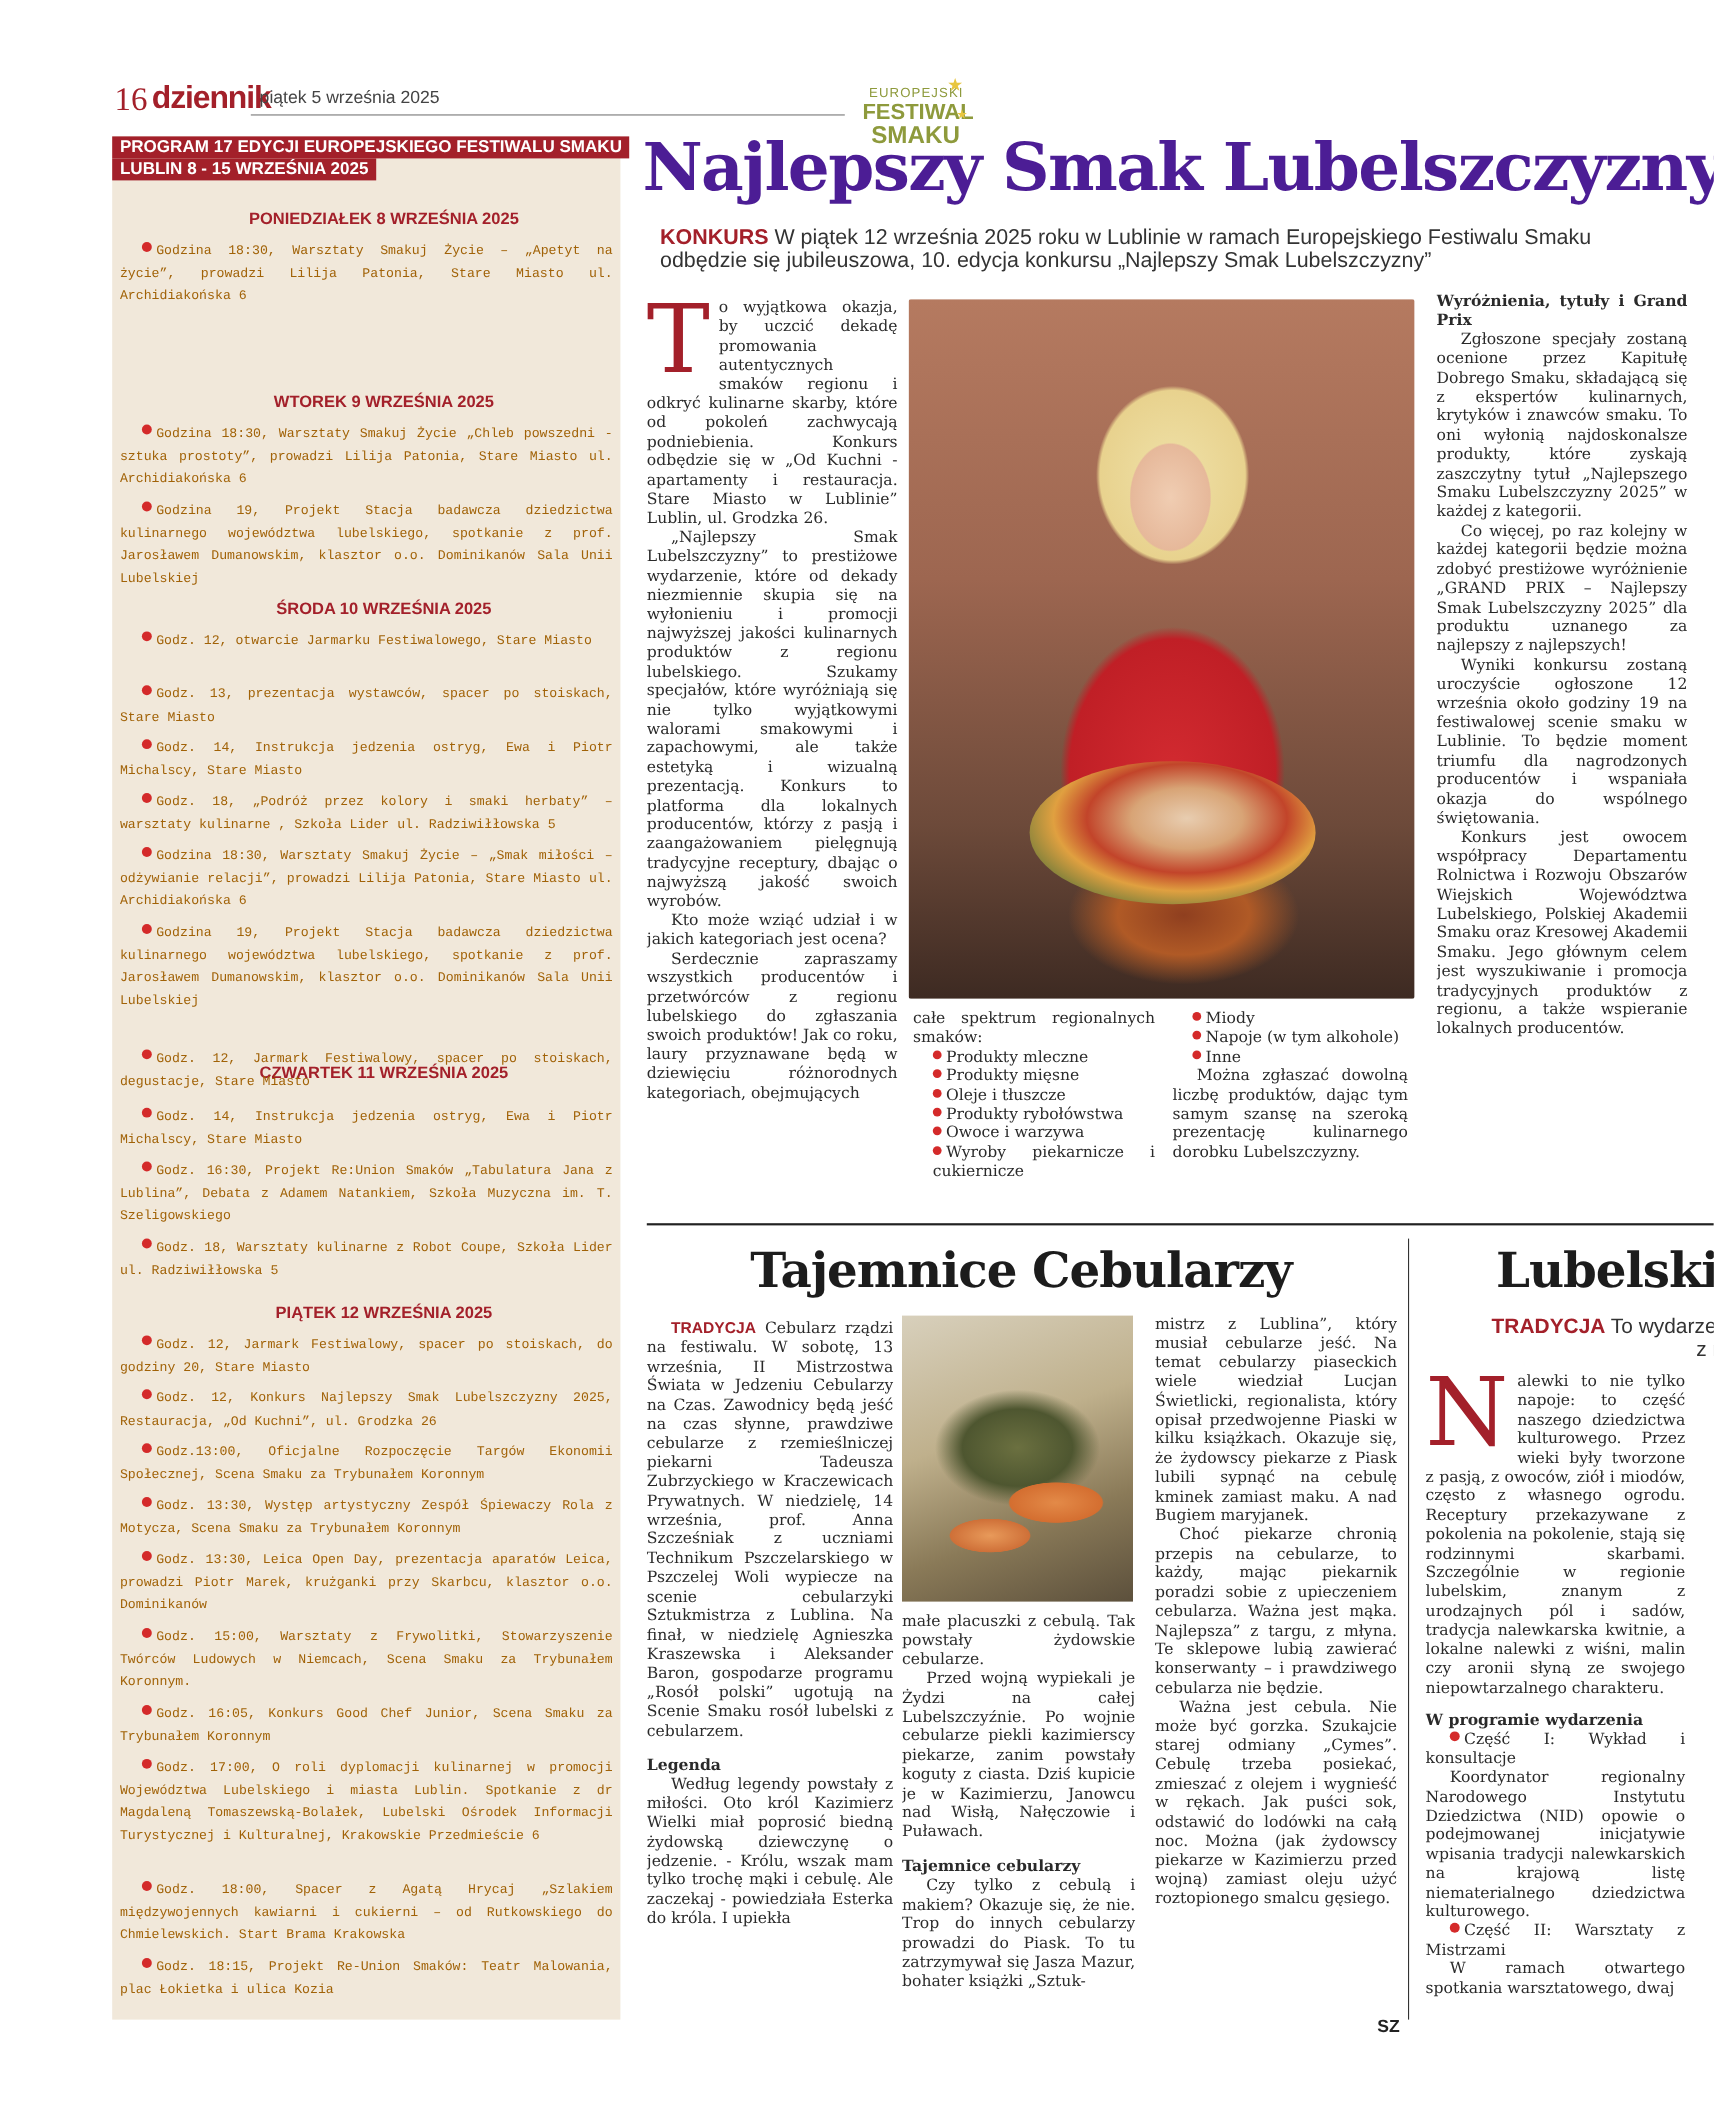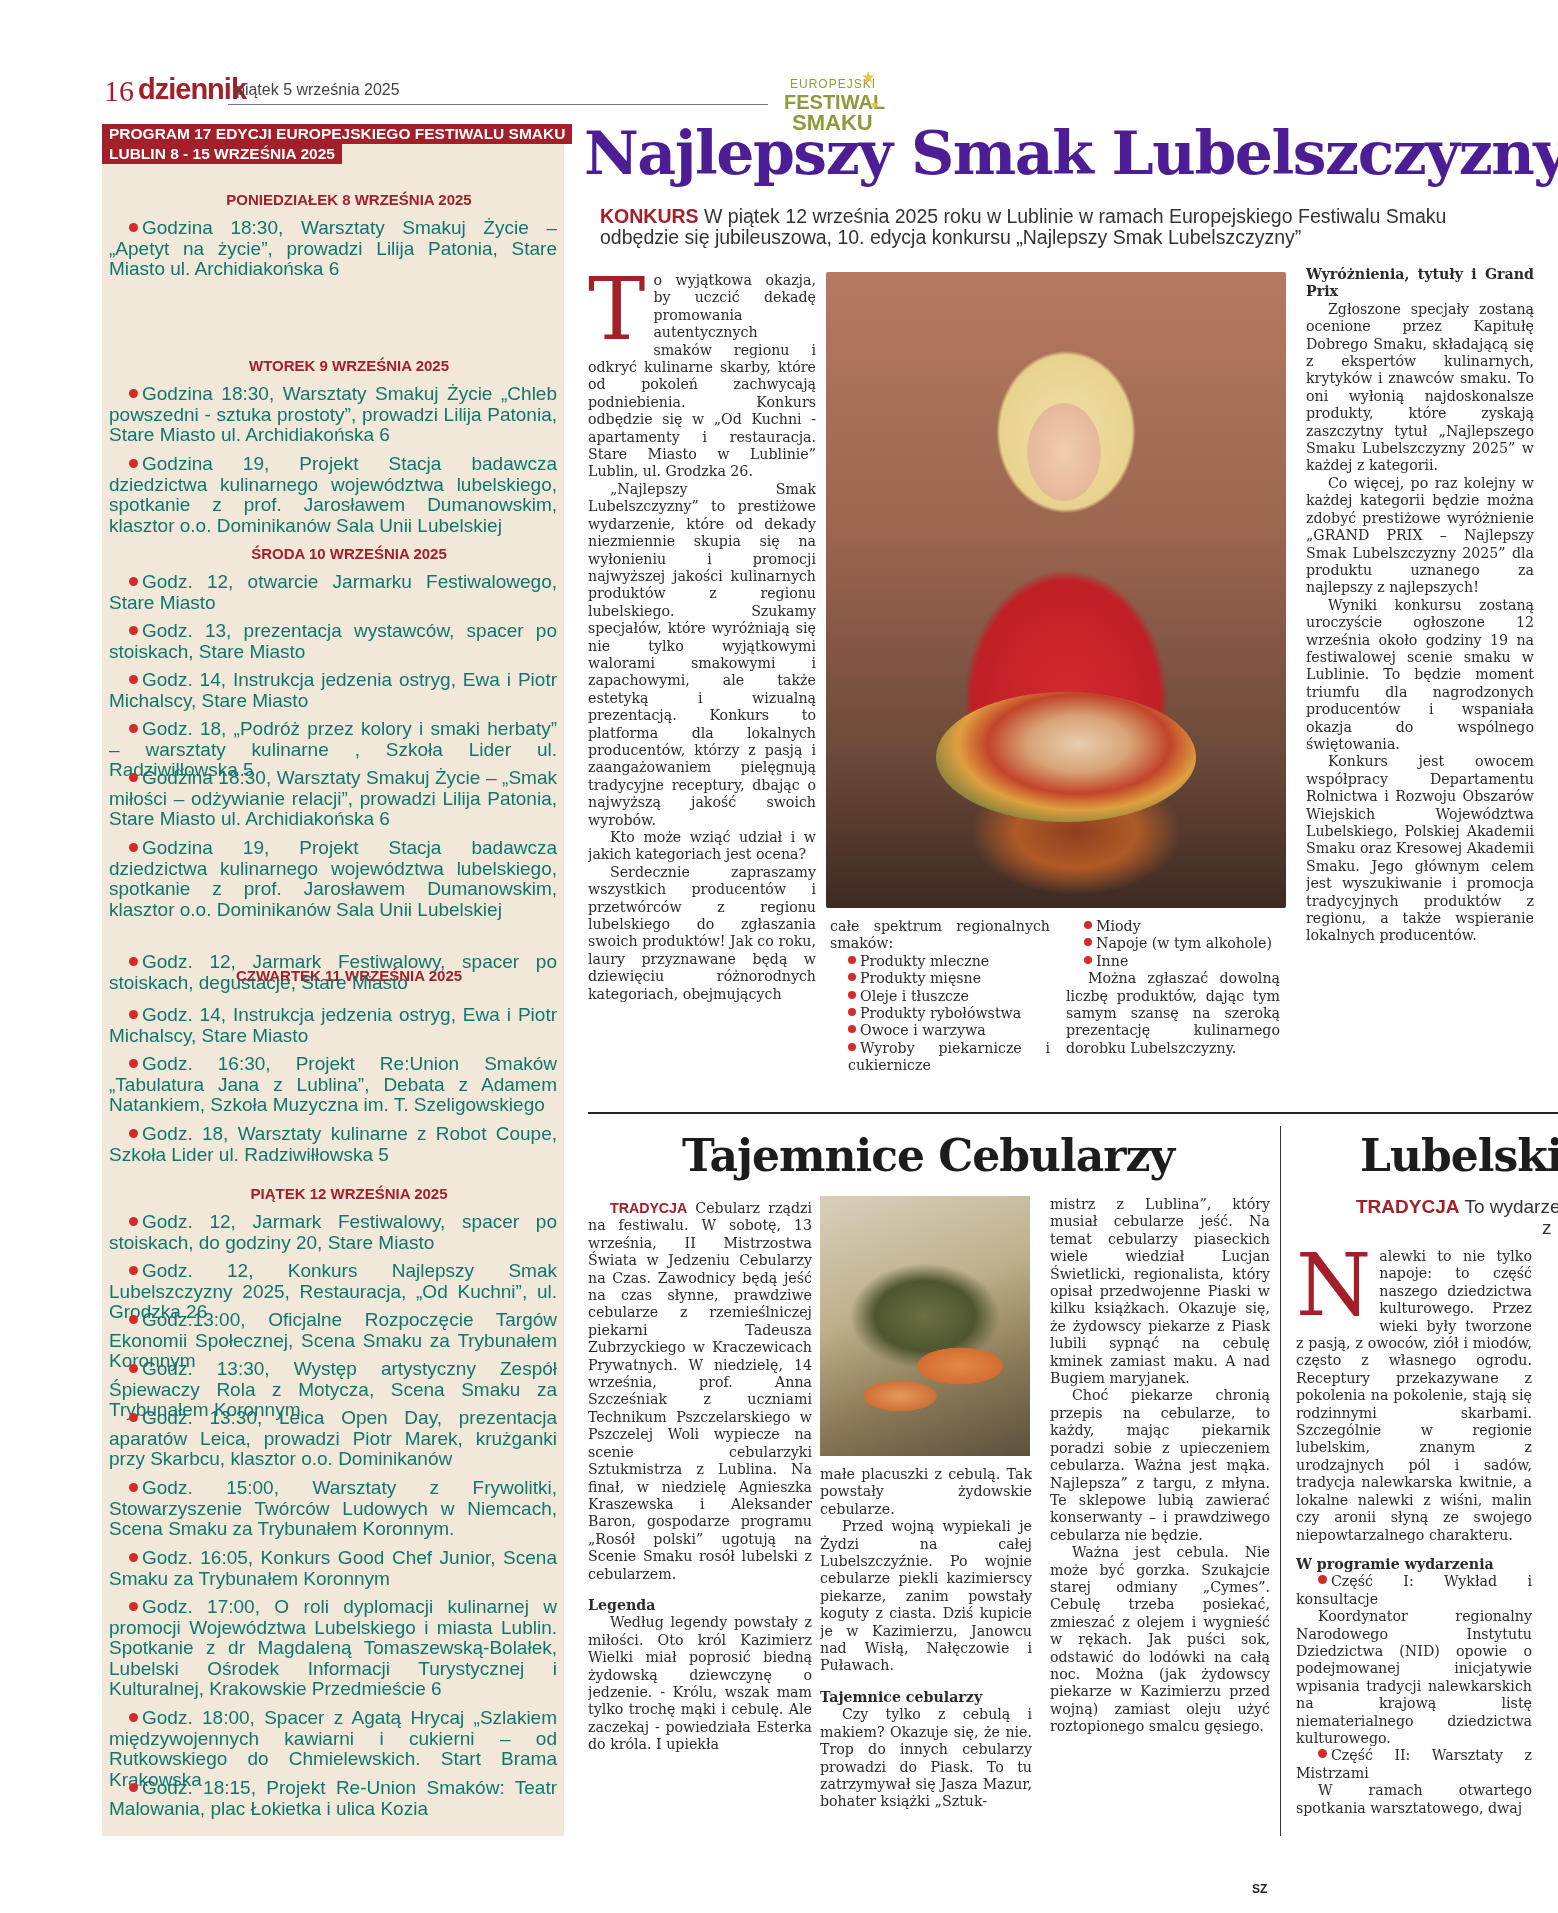--- a/index.html
+++ b/index.html
@@ -14,21 +14,21 @@
   .date { left: 236px; top: 80px; font-family: "Liberation Sans", sans-serif; font-size: 16px; color: #444; line-height: 20px; }
   .header-rule { left: 228px; top: 104px; width: 540px; height: 1px; background: #777; }
 
   .logo { left: 770px; top: 66px; width: 110px; height: 90px; }
   .logo-t { position: absolute; font-family: "Liberation Sans", sans-serif; font-weight: bold; color: #8e9a3c; line-height: 1; }
 
   
   .sidebar { left: 102px; top: 124px; width: 462px; height: 1712px; background: #f1e8da; }
   .sb-title { position: absolute; left: 0; font-family: "Liberation Sans", sans-serif; font-weight: bold; color: #fff; background: #a3202a; font-size: 15.5px; line-height: 20px; padding: 0 7px; white-space: nowrap; }
   .sb-day { position: absolute; left: 0; width: 462px; text-align: center; font-family: "Liberation Sans", sans-serif; font-weight: bold; color: #a3202a; font-size: 15px; line-height: 20px; padding-left: 32px; }
-  .sb-item { position: absolute; left: 7px; width: 448px; font-family: Liberation Sans, sans-serif; font-size: 19px; line-height: 20.5px; color: #0f766e; text-indent: 20px; text-align: justify; }
+  .sb-item { position: absolute; left: 7px; width: 448px; font-family: Liberation Mono, monospace; font-size: 12px; line-height: 20.5px; color: #a16207; text-indent: 20px; text-align: justify; }
   .dot { display: inline-block; width: 9px; height: 9px; border-radius: 50%; background: #d42a2a; margin-right: 4px; vertical-align: 2px; text-indent: 0; }
 
   
   .headline { left: 584px; top: 118px; width: 944px; font-family: "DejaVu Serif", serif; font-weight: bold; font-size: 60px; line-height: 70px; color: #4c1d95; letter-spacing: -1.5px; white-space: nowrap; }
   .lead { left: 600px; top: 206px; width: 900px; text-align: left; font-family: "Liberation Sans", sans-serif; font-size: 19.5px; line-height: 21px; color: #333; }
   .kicker { font-weight: bold; color: #a3202a; }
 
   .col { font-family: "DejaVu Serif", serif; font-size: 14.2px; line-height: 17.4px; color: #2a2a2a; text-align: justify; }
   .col p { text-indent: 22px; }
   .col p.noind { text-indent: 0; }
@@ -57,21 +57,21 @@
   }
 
   .divider-h { left: 588px; top: 1112px; width: 970px; height: 2px; background: #222; }
   .divider-v { left: 1280px; top: 1126px; width: 1px; height: 710px; background: #333; }
 
   .headline2 { left: 588px; top: 1128px; width: 680px; text-align: center; font-family: "DejaVu Serif", serif; font-weight: bold; font-size: 44px; line-height: 56px; color: #1c1c1c; letter-spacing: -1px; }
   .headline3 { left: 1360px; top: 1128px; width: 300px; font-family: "DejaVu Serif", serif; font-weight: bold; font-size: 44px; line-height: 56px; color: #1c1c1c; letter-spacing: -1px; white-space: nowrap; }
   .lead3 { left: 1356px; top: 1196px; width: 300px; font-family: "Liberation Sans", sans-serif; font-size: 19px; line-height: 21px; color: #333; white-space: nowrap; }
   .lead3b { left: 1542px; top: 1217px; font-family: "Liberation Sans", sans-serif; font-size: 19px; line-height: 21px; color: #333; white-space: nowrap; }
 
-  .sig { left: 1252px; top: 1882px; font-family: "Liberation Sans", sans-serif; font-weight: bold; font-size: 12px; color: #222; }
+  .sig { left: 1252px; top: 1834px; font-family: "Liberation Sans", sans-serif; font-weight: bold; font-size: 16px; color: #222; }
   .clip { overflow: hidden; }
 </style>
 </head>
 <body>
 
 <div class="abs pagenum">16</div>
 <div class="abs brand">dziennik</div>
 <div class="abs date">piątek 5 września 2025</div>
 <div class="abs header-rule"></div>
 

